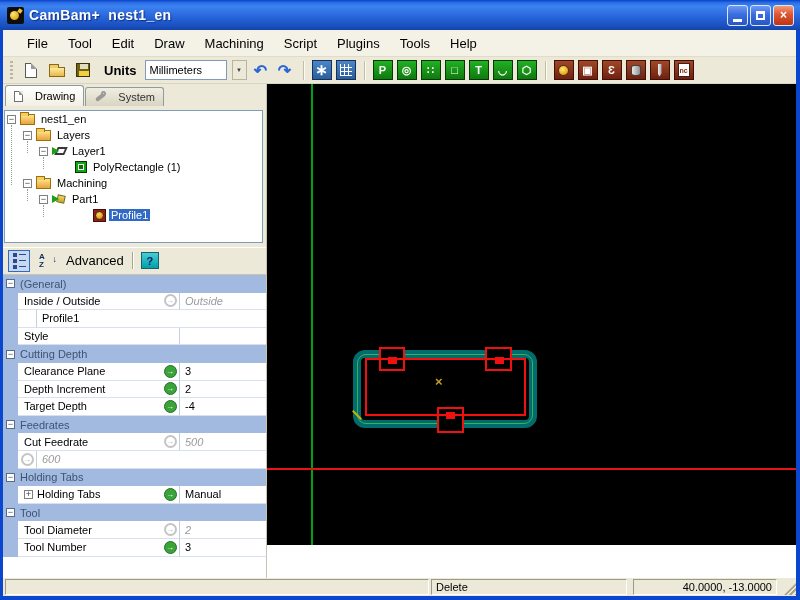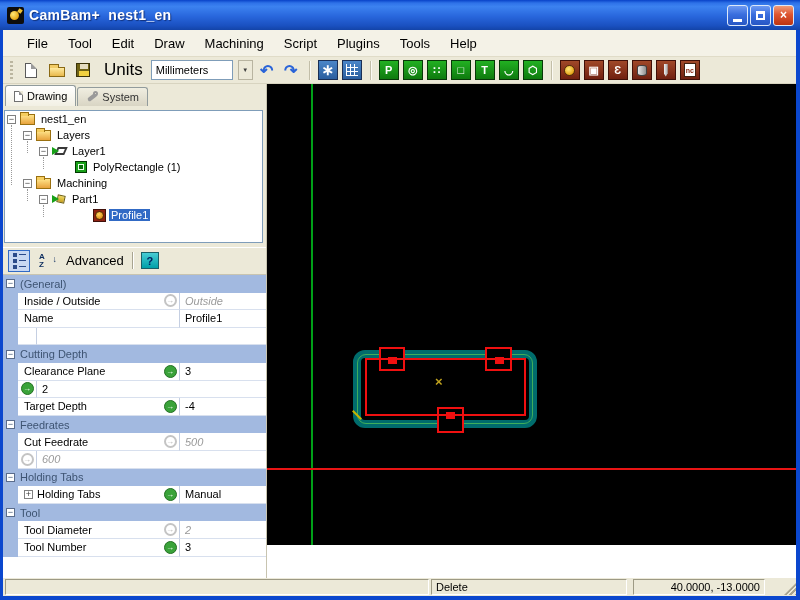--- a/index.html
+++ b/index.html
@@ -41,21 +41,21 @@
   .grip{width:3px;height:18px;background:repeating-linear-gradient(180deg,#BBB6A0 0 2px,#ECE9D8 2px 4px);margin:0 3px}
   .tsep{width:1px;height:19px;background:#C2BEA8;box-shadow:1px 0 0 #FBFAF4;margin:0 4px}
   .tbtn{width:22px;height:22px;display:flex;align-items:center;justify-content:center}
   .ico-new{width:12px;height:15px;background:#fff;border:1px solid #5A5A5A;position:relative}
   .ico-new::after{content:"";position:absolute;right:-1px;top:-1px;border:3px solid;border-color:#ECE9D8 #ECE9D8 #9A9A9A #9A9A9A}
   .ico-open{width:16px;height:10px;background:linear-gradient(#FFEA9E,#E8B84C);border:1px solid #8A6914;position:relative;margin-top:4px}
   .ico-open::before{content:"";position:absolute;left:-1px;top:-4px;width:8px;height:3px;background:#F2CC66;border:1px solid #8A6914;border-bottom:none}
   .ico-save{width:14px;height:14px;background:#6E6214;border:1px solid #3A3208;position:relative}
   .ico-save::before{content:"";position:absolute;left:3px;top:0;width:8px;height:5px;background:#E4DCC0}
   .ico-save::after{content:"";position:absolute;left:2px;bottom:0;width:10px;height:5px;background:#F0D040}
-  .units-label{font-size:17px;font-weight:normal;margin:0 4px 0 6px}
+  .units-label{font-size:13px;font-weight:bold;margin:0 4px 0 6px}
   .combo{width:82px;height:20px;background:#fff;border:1px solid #7F9DB9;font-size:11px;color:#000;
     display:flex;align-items:center;padding-left:4px}
   .combo-btn{width:15px;height:20px;background:#ECE9D8;border:1px solid #B8B4A0;display:flex;align-items:center;justify-content:center;
     font-size:6px;color:#404040;margin-left:1px}
   .undo,.redo{font-size:16px;font-weight:bold;color:#2A64D8;width:20px;text-align:center}
   .tbico{width:20px;height:20px;display:flex;align-items:center;justify-content:center;
     font-size:11px;font-weight:bold;border:1px solid #1A2F55;color:#fff;flex:none}
   .tbico.blue{background:linear-gradient(#4A86C8,#2A5E9E)}
   .tbico.green{background:linear-gradient(#22B022,#0E7A0E);border-color:#083808}
   .tbico.maroon{background:linear-gradient(#A04828,#702010);border-color:#401008}
@@ -64,21 +64,21 @@
   .snap-glyph{font-size:15px;line-height:10px}
   .gold-dot{width:11px;height:11px;border-radius:50%;background:radial-gradient(circle at 40% 35%,#FFE878,#E8A820 65%,#A06808);border:1px solid #503008}
   .drill-glyph{width:10px;height:11px;background:linear-gradient(90deg,#E8E8E8,#909090);border-radius:40%/22%;border:1px solid #404040}
   .bit-glyph{width:4px;height:13px;background:linear-gradient(90deg,#F0F0F0,#A0A0A0);clip-path:polygon(0 0,100% 0,100% 75%,50% 100%,0 75%)}
   .nc-glyph{width:12px;height:14px;background:#fff;border:1px solid #402010;color:#8A2810;font-size:7px;font-weight:bold;
     display:flex;align-items:center;justify-content:center}
 
   
   .leftpanel{position:absolute;left:3px;top:84px;width:264px;height:494px;background:#ECE9D8;z-index:30;border-right:1px solid #C8C4B0}
   .tabbar{position:absolute;left:2px;top:0;height:22px;display:flex;align-items:flex-end;gap:1px}
-  .tab{display:flex;align-items:center;gap:4px;font-size:11px;padding:0 8px;border:1px solid #919B9C;border-bottom:none;
+  .tab{display:flex;align-items:center;gap:12px;font-size:11px;padding:0 8px;border:1px solid #919B9C;border-bottom:none;
     border-radius:3px 3px 0 0}
   .tab.active{background:linear-gradient(#FFFFFF,#F2F0E4);height:21px}
   .tab.inactive{background:linear-gradient(#F0EEE1,#D9D5C4);height:19px;color:#333}
   .ico-page{width:9px;height:11px;background:#fff;border:1px solid #707070;position:relative}
   .ico-page::after{content:"";position:absolute;right:-1px;top:-1px;border:2px solid;border-color:#ECE9D8 #ECE9D8 #909090 #909090}
   .ico-wrench{width:12px;height:12px;position:relative}
   .ico-wrench .bar{position:absolute;left:1px;top:4px;width:11px;height:4px;background:#9A9A9A;border-radius:2px;transform:rotate(-38deg)}
   .ico-wrench .head{position:absolute;right:0;top:0;width:5px;height:5px;border:2px solid #9A9A9A;border-radius:50%;background:#ECE9D8}
 
   
@@ -154,21 +154,21 @@
   .origin{position:absolute;left:168px;top:290px;color:#C0A21E;font-size:13px;font-weight:bold}
 
   .canvas-footer{position:absolute;left:267px;top:545px;width:529px;height:33px;background:#fff;z-index:20}
 
   
   .statusbar{position:absolute;left:3px;top:578px;width:793px;height:18px;background:#ECE9D8;z-index:40}
   .sbpanel{position:absolute;top:1px;height:16px;border:1px solid;border-color:#9D9A84 #FFFFFF #FFFFFF #9D9A84;
     font-size:11px;display:flex;align-items:center;padding:0 4px;color:#000}
   .sb1{left:2px;width:424px}
   .sb2{left:428px;width:196px}
-  .sb3{left:630px;width:132px;justify-content:flex-end}
+  .sb3{left:630px;width:144px;justify-content:flex-end}
   .sgrip{position:absolute;right:0;bottom:1px;width:12px;height:12px;
     background:repeating-linear-gradient(135deg,#A8A490 0 2px,#ECE9D8 2px 4px);
     clip-path:polygon(100% 0,100% 100%,0 100%)}
 </style>
 </head>
 <body>
 
 <div id="screen">
 
   <div class="frame-l"></div>
@@ -349,29 +349,29 @@
             <span>Inside / Outside</span>
           </span>
         <span class="piconcell">
             <span class="parrow gray">→</span>
           </span>
         <span class="pval muted">Outside</span>
       </div>
 
       <div class="prow">
         <span class="pmargin"></span>
-        <span class="pname">
-            <span>Name</span>
-          </span>
         <span class="piconcell"></span>
         <span class="pval">Profile1</span>
       </div>
 
       <div class="prow">
         <span class="pmargin"></span>
+        <span class="pname">
+            <span>Style</span>
+          </span>
         <span class="piconcell"></span>
         <span class="pval"></span>
       </div>
 
       <div class="pcat">
         <span class="pexp">−</span>
         <span>Cutting Depth</span>
       </div>
 
       <div class="prow">
@@ -380,20 +380,23 @@
             <span>Clearance Plane</span>
           </span>
         <span class="piconcell">
             <span class="parrow green">→</span>
           </span>
         <span class="pval">3</span>
       </div>
 
       <div class="prow">
         <span class="pmargin"></span>
+        <span class="pname">
+            <span>Depth Increment</span>
+          </span>
         <span class="piconcell">
             <span class="parrow green">→</span>
           </span>
         <span class="pval">2</span>
       </div>
 
       <div class="prow">
         <span class="pmargin"></span>
         <span class="pname">
             <span>Target Depth</span>

